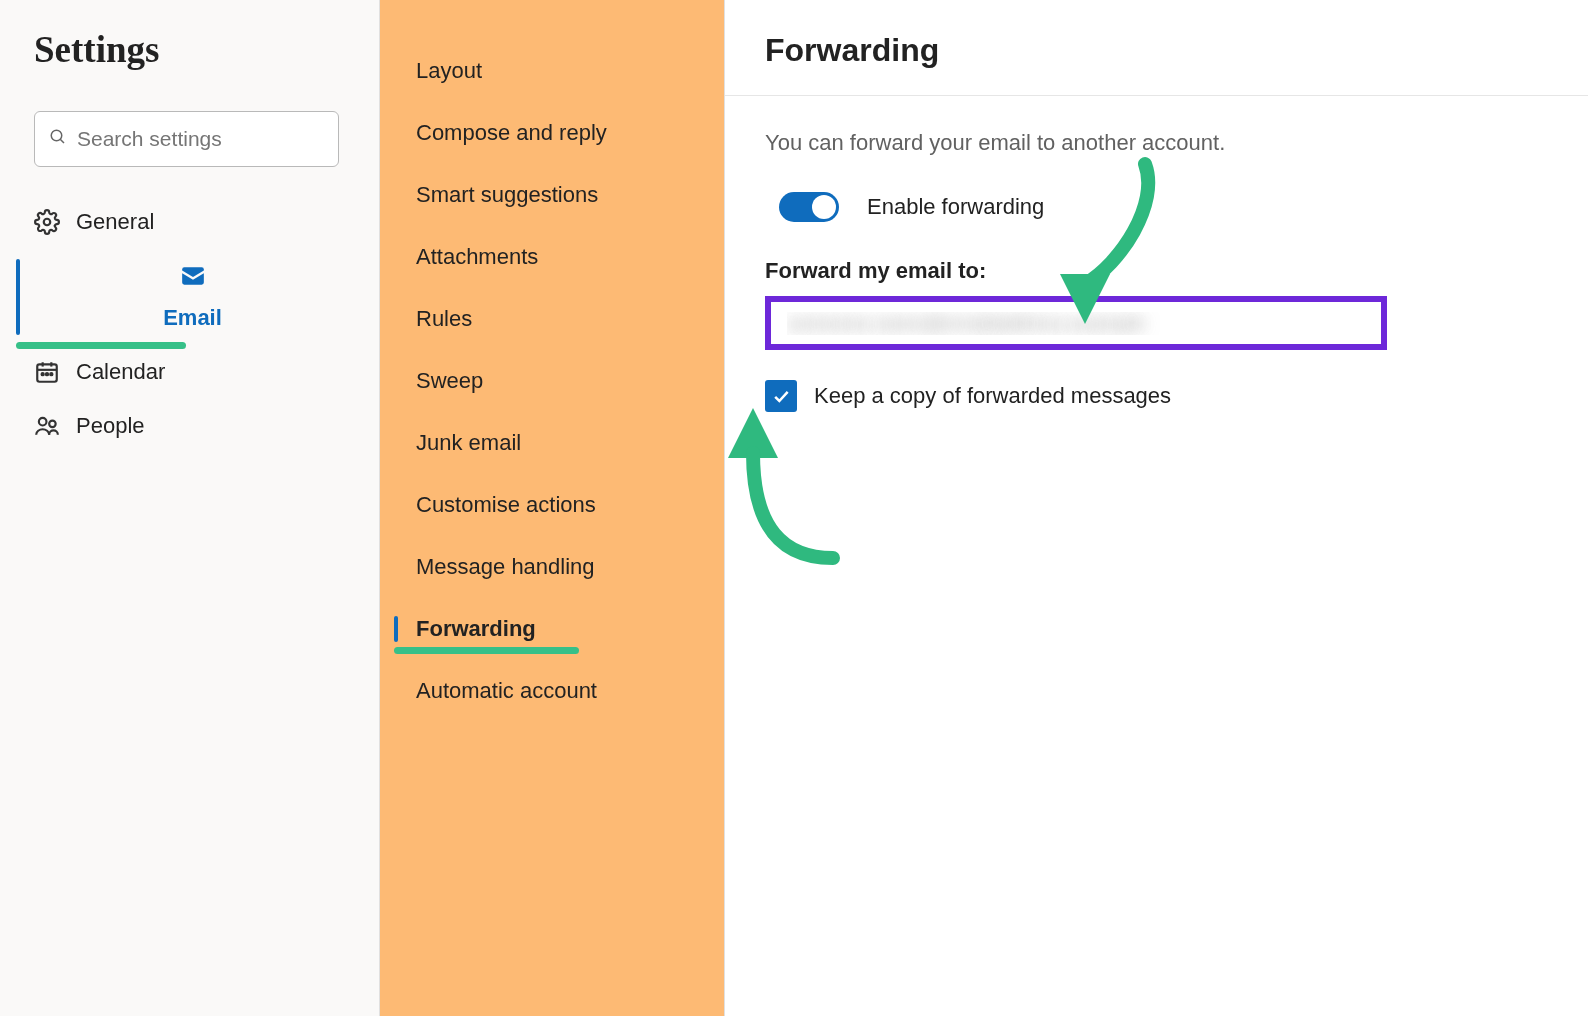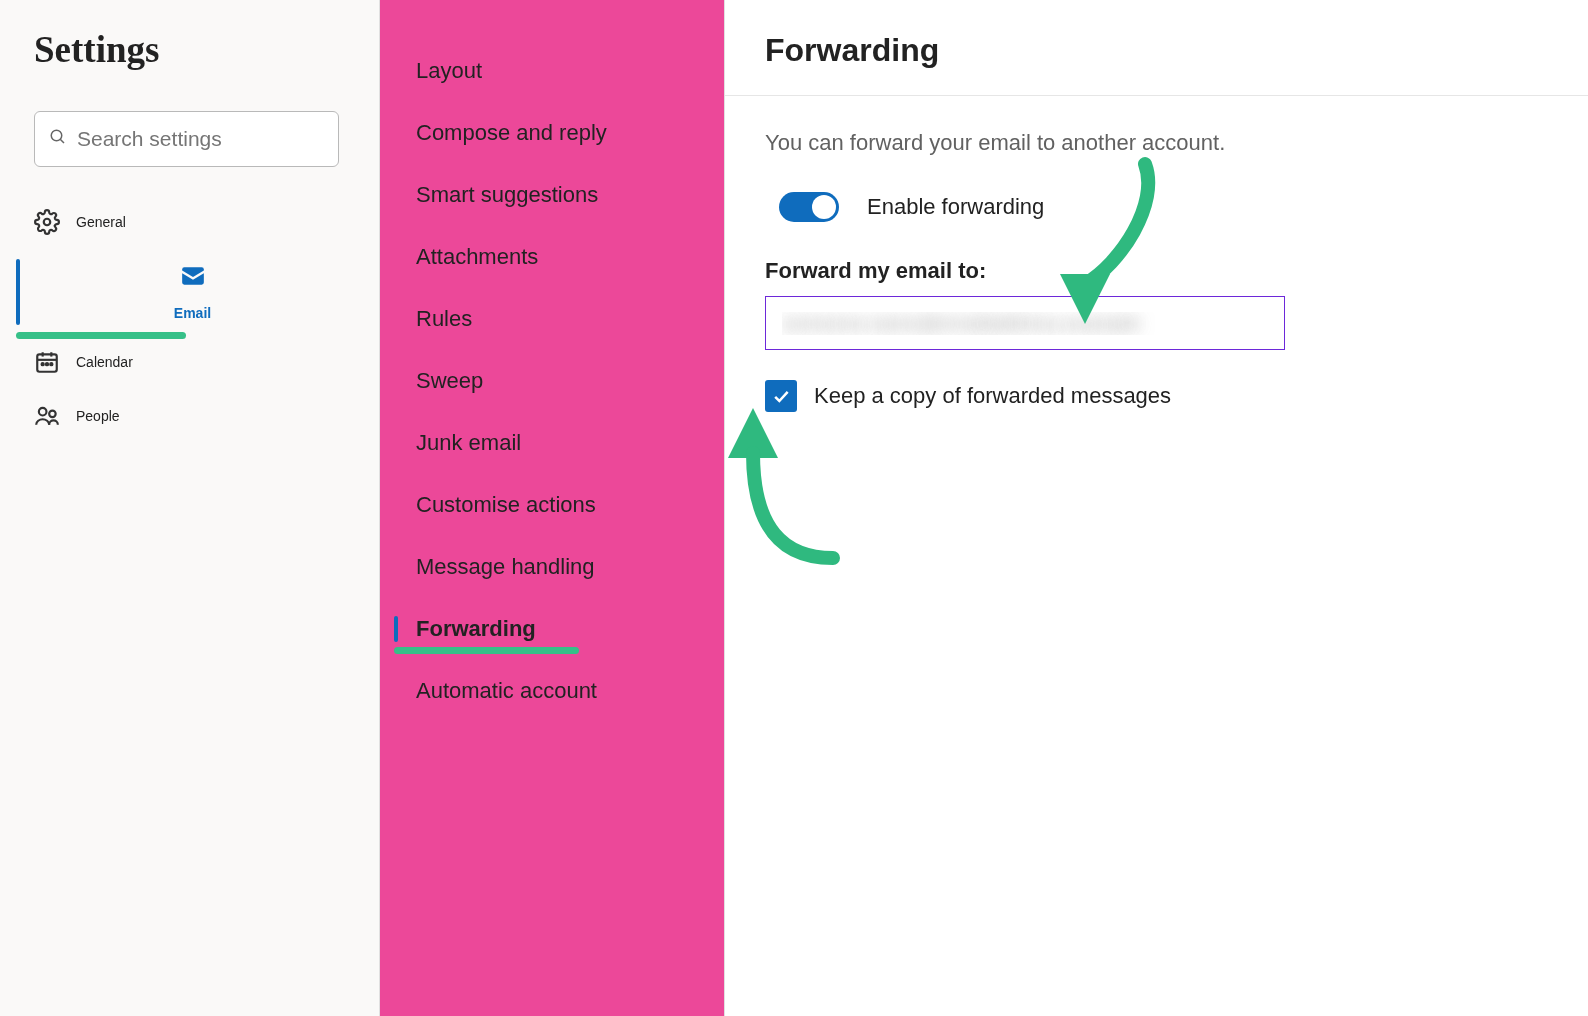--- a/index.html
+++ b/index.html
@@ -45,21 +45,21 @@
     font-size: 21px;
     color: #555;
     width: 100%;
     background: transparent;
   }
   .nav-item {
     display: flex;
     align-items: center;
     gap: 16px;
     padding: 14px 8px 14px 0;
-    font-size: 14px;
+    font-size: 22px;
     cursor: pointer;
     position: relative;
   }
   .nav-item .icon { width: 26px; height: 26px; display: flex; align-items: center; justify-content: center; }
   .nav-item.active {
     font-weight: 700;
     color: #0f6cbd;
     flex-direction: column;
   }
   .nav-item.active::before {
@@ -78,21 +78,21 @@
     left: -18px;
     bottom: -4px;
     width: 170px;
     height: 7px;
     background: #36c088;
     border-radius: 4px;
   }
   
   .subnav {
     width: 345px;
-    background: #ec4899;
+    background: #fdba74;
     border-right: 1px solid #e0e0e0;
     padding: 40px 26px 20px 36px;
   }
   .subnav-item {
     font-size: 22px;
     padding: 18px 0;
     cursor: pointer;
     position: relative;
   }
   .subnav-item.active {
@@ -162,23 +162,23 @@
   .toggle-label {
     font-size: 22px;
     color: #222;
   }
   .field-label {
     font-size: 22px;
     font-weight: 600;
     margin-bottom: 12px;
   }
   .text-input {
-    width: 520px;
+    width: 622px;
     height: 54px;
-    border: 1px solid #6d28d9;
+    border: 6px solid #6d28d9;
     background: #fff;
     padding: 0 16px;
     font-size: 20px;
     color: #777;
     margin-bottom: 30px;
     position: relative;
   }
   .blurred {
     color: transparent;
     text-shadow: 0 0 15px rgba(100,100,100,0.6);

